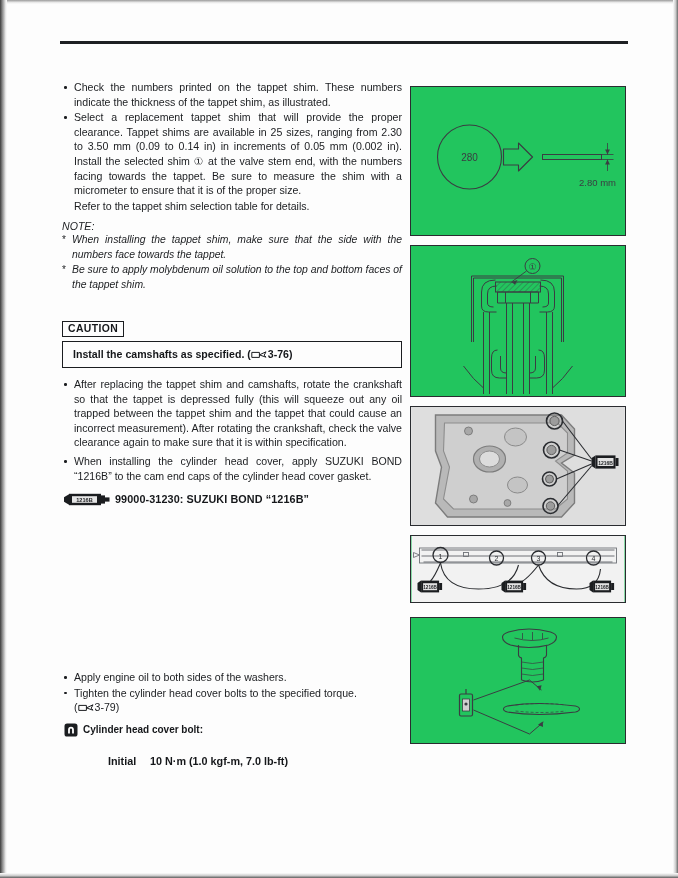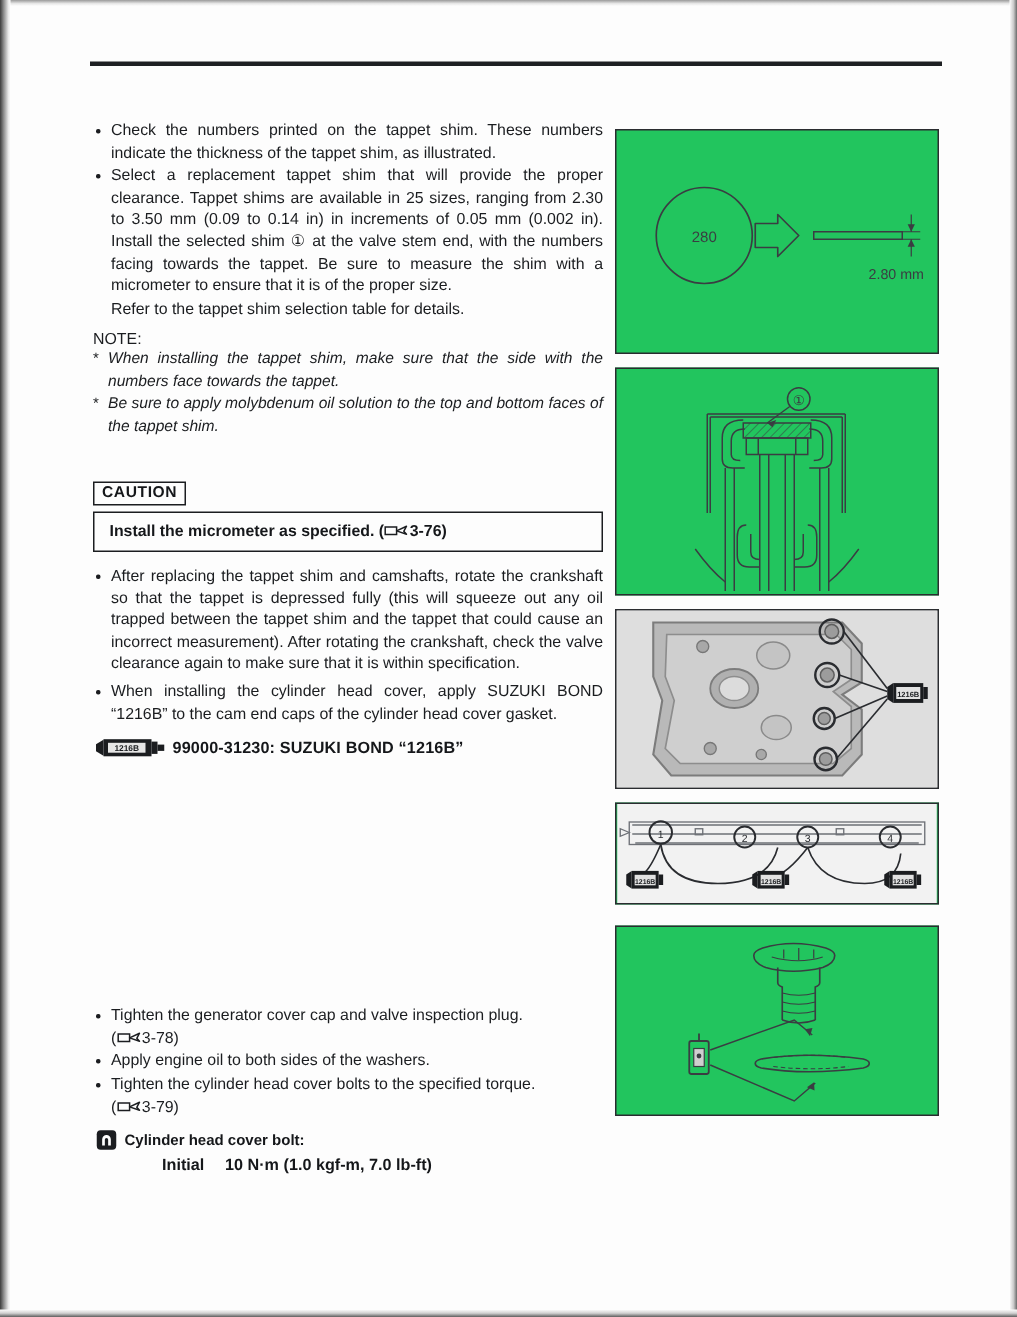--- a/index.html
+++ b/index.html
@@ -53,21 +53,21 @@
   ul.bullets > li::before {
     content:"";
     position:absolute; left:2px; top:6px;
     width:2.6px; height:2.6px; border-radius:50%;
     background:#1b1d20;
   }
   .plain-line {
     font-size:10.6px; line-height:14.6px; padding-left:12px; color:#1b1d20;
   }
   .note-head {
-    font-size:10.6px; font-weight:normal;
+    font-size:10.6px; font-style:italic; font-weight:normal;
     margin-top:7px; margin-bottom:1px; color:#1b1d20;
   }
   ul.notes { list-style:none; margin:0; padding:0; }
   ul.notes > li {
     position:relative; padding-left:10px;
     font-size:10.4px; line-height:14.4px;
     font-style:italic; text-align:justify;
     color:#1b1d20; margin-bottom:1px;
   }
   ul.notes > li::before {
@@ -97,21 +97,21 @@
   
   .bond-line { margin-top:9px; display:flex; align-items:center; gap:5px; padding-left:2px; }
   .bond-text { font-size:10.8px; font-weight:bold; letter-spacing:.1px; }
   .tube-icon { width:46px; height:13px; flex:0 0 auto; }
 
   
   .torque-wrap { margin-top:8px; padding-left:2px; }
   .torque-head { display:flex; align-items:center; gap:5px; }
   .torque-icon { width:14px; height:14px; flex:0 0 auto; }
   .torque-title { font-size:10px; font-weight:bold; }
-  .torque-row { font-size:10.8px; font-weight:bold; padding-left:44px; margin-top:4px; white-space:pre; }
+  .torque-row { font-size:10.8px; font-weight:bold; padding-left:44px; margin-top:18px; white-space:pre; }
   .torque-row .lbl { display:inline-block; width:42px; }
 
   
   .fig { border:1.5px solid #2a2c30; background:#22c55e; position:relative; margin-bottom:9px; }
   .fig svg { display:block; width:100%; height:100%; }
   .fig-photo { background:#e9e9e9; }
   .ftxt { font-family:"Liberation Sans", sans-serif; }
 </style>
 </head>
 <body>
@@ -135,21 +135,21 @@
     <div class="plain-line">Refer to the tappet shim selection table for details.</div>
 
     <div class="note-head">NOTE:</div>
     <ul class="notes">
       <li>When installing the tappet shim, make sure that the side with the numbers face towards the tappet.</li>
       <li>Be sure to apply molybdenum oil solution to the top and bottom faces of the tappet shim.</li>
     </ul>
 
     <div class="caution-wrap">
       <div class="caution-tag">CAUTION</div>
-      <div class="caution-box"><span>Install the micrometer as specified. (</span><span class="ref-icon"><svg viewBox="0 0 16 8">
+      <div class="caution-box"><span>Install the camshafts as specified. (</span><span class="ref-icon"><svg viewBox="0 0 16 8">
               <path d="M0.8 1.4 L8.4 1.4 L8.4 6.4 L0.8 6.4 Z" fill="none" stroke="#1b1d20" stroke-width="1"></path>
               <path d="M8.4 3.9 L15 0.8 L13.2 4.2 L15 6.2 Z" fill="none" stroke="#1b1d20" stroke-width="1" stroke-linejoin="round"></path>
             </svg></span><span>3-76</span><span>)</span></div>
     </div>
 
     <ul class="bullets" style="margin-top:9px;">
       <li>After replacing the tappet shim and camshafts, rotate the crankshaft so that the tappet is depressed fully (this will squeeze out any oil trapped between the tappet shim and the tappet that could cause an incorrect measurement). After rotating the crankshaft, check the valve clearance again to make sure that it is within specification.</li>
       <li style="margin-top:4px;">When installing the cylinder head cover, apply SUZUKI BOND “1216B” to the cam end caps of the cylinder head cover gasket.</li>
     </ul>
 
@@ -161,26 +161,20 @@
           <rect x="37" y="2.4" width="4" height="8.2" fill="#1b1d20"></rect>
           <rect x="41" y="4.4" width="4.5" height="4.2" fill="#1b1d20"></rect>
           <rect x="8" y="3.2" width="25" height="6.6" fill="#e6e6e6"></rect>
           <text x="20.5" y="8.6" text-anchor="middle" font-family="Liberation Sans, sans-serif" font-size="5.6" font-weight="bold" fill="#1b1d20">1216B</text>
         </svg>
       </span>
       <span class="bond-text">99000-31230: SUZUKI BOND “1216B”</span>
     </div>
 
     <ul class="bullets" style="margin-top:165px;">
-      <li><span>Tighten the generator cover cap and valve inspection plug.</span><br>
-        (<span class="ref-icon"><svg viewBox="0 0 16 8">
-              <path d="M0.8 1.4 L8.4 1.4 L8.4 6.4 L0.8 6.4 Z" fill="none" stroke="#1b1d20" stroke-width="1"></path>
-              <path d="M8.4 3.9 L15 0.8 L13.2 4.2 L15 6.2 Z" fill="none" stroke="#1b1d20" stroke-width="1" stroke-linejoin="round"></path>
-            </svg></span><span>3-78</span>)
-      </li>
       <li>Apply engine oil to both sides of the washers.</li>
       <li><span>Tighten the cylinder head cover bolts to the specified torque.</span><br>
         (<span class="ref-icon"><svg viewBox="0 0 16 8">
               <path d="M0.8 1.4 L8.4 1.4 L8.4 6.4 L0.8 6.4 Z" fill="none" stroke="#1b1d20" stroke-width="1"></path>
               <path d="M8.4 3.9 L15 0.8 L13.2 4.2 L15 6.2 Z" fill="none" stroke="#1b1d20" stroke-width="1" stroke-linejoin="round"></path>
             </svg></span><span>3-79</span>)
       </li>
     </ul>
 
     <div class="torque-wrap">

